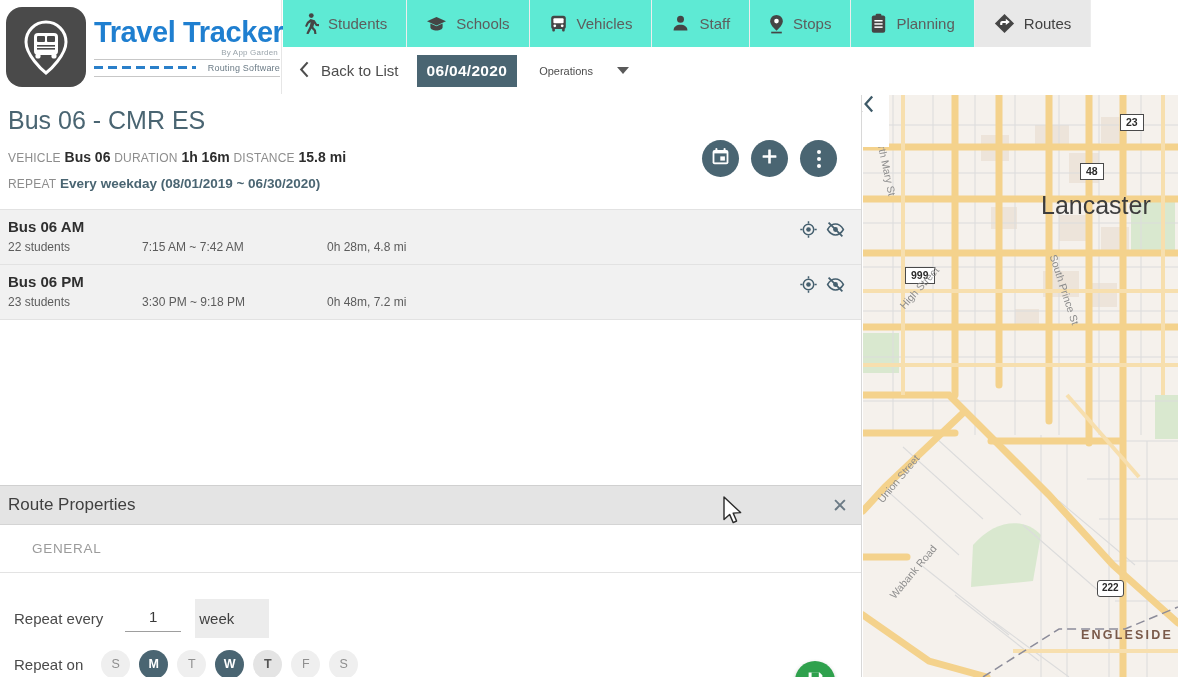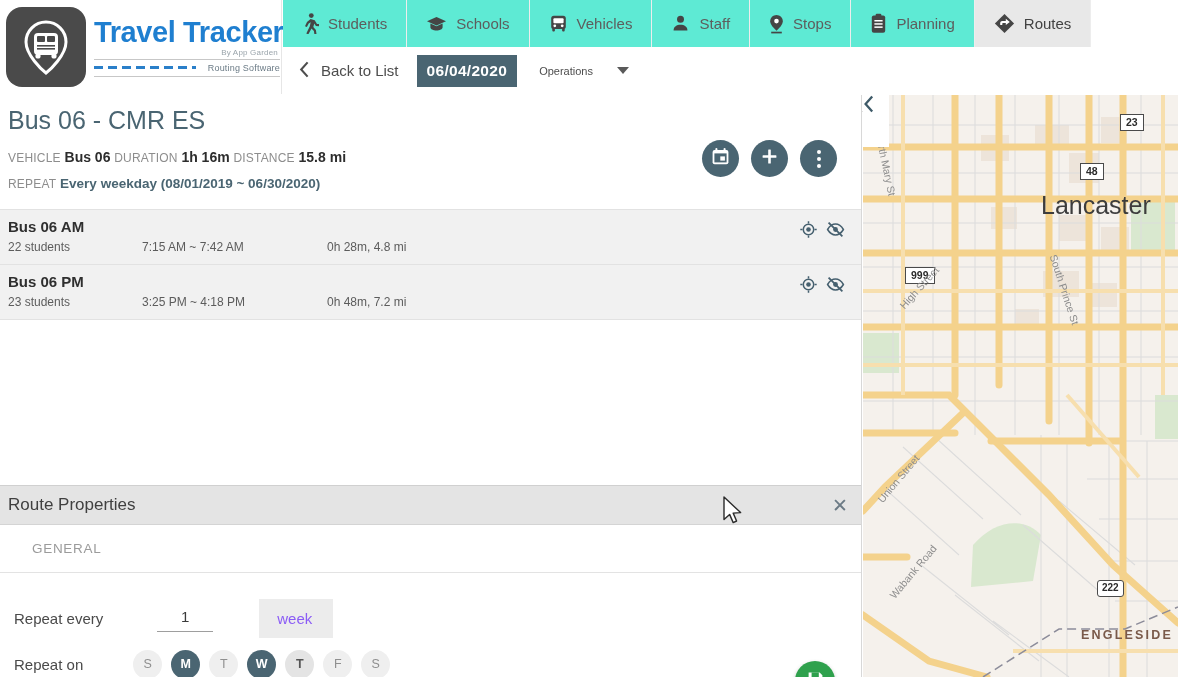--- a/index.html
+++ b/index.html
@@ -129,31 +129,31 @@
   .ptab {
     display: flex; align-items: center; padding: 0 18px; font-size: 13.5px;
     letter-spacing: .7px; color: #9b9b9b; cursor: pointer; position: relative;
   }
   .ptab.active { color: #5c5c5c; }
   .ptab.active::after {
     content: ""; position: absolute; left: 0; right: 0; bottom: 0;
     height: 3px; background: #6d8595;
   }
   .props-body { position: relative; padding: 22px 0 0 0; }
-  .frow { display: flex; align-items: center; padding: 0 0 0 14px; height: 46px; gap: 32px; }
+  .frow { display: flex; align-items: center; padding: 0 0 0 14px; height: 46px; }
   .flabel { font-size: 15px; color: #4a4a4a; }
 
   .num-input {
     width: 56px; margin-left: 22px; border: none; border-bottom: 1px solid #9e9e9e;
     background: transparent; font-family: inherit; font-size: 15px; color: #3a3a3a;
     text-align: center; padding: 4px 0 6px 0; outline: none;
   }
   .unit-select {
-    margin-left: 14px; background: #ececec; border: none; padding: 11px 18px;
-    font-family: inherit; font-size: 15px; color: #8b5cf6; cursor: pointer;
+    margin-left: 14px; background: #ececec; border: none; padding: 11px 4px;
+    font-family: inherit; font-size: 15px; color: #404040; cursor: pointer;
     min-width: 74px; text-align: left;
   }
 
   .days { display: flex; gap: 9px; margin-left: 18px; }
   .day {
     width: 29px; height: 29px; border-radius: 50%; background: #efefef;
     display: flex; align-items: center; justify-content: center;
     font-size: 12.5px; color: #8f8f8f; cursor: pointer; user-select: none;
   }
   .day.hover { background: #e4e4e4; color: #555; font-weight: bold; }
@@ -393,21 +393,21 @@
               <path d="M2.6 2.6 L16.4 16.4" stroke-width="1.8"></path>
             </svg>
           </span>
         </div>
       </div>
 
       <div class="trip">
         <div class="trip-name">Bus 06 PM</div>
         <div class="trip-cols">
           <span class="trip-c1">23 students</span>
-          <span class="trip-c2">3:25 PM ~ 4:18 PM</span>
+          <span class="trip-c2">3:30 PM ~ 9:18 PM</span>
           <span class="trip-c3">0h 48m, 7.2 mi</span>
         </div>
         <div class="trip-icons">
           <span class="eyebtn">
             <svg width="19" height="19" viewBox="0 0 19 19" fill="none" stroke="#46606f" stroke-width="1.5">
               <circle cx="9.5" cy="9.5" r="5.2"></circle>
               <circle cx="9.5" cy="9.5" r="2.3" fill="#46606f" stroke="none"></circle>
               <path d="M9.5 1.3 v2.2 M9.5 15.5 v2.2 M1.3 9.5 h2.2 M15.5 9.5 h2.2"></path>
             </svg>
           </span>

